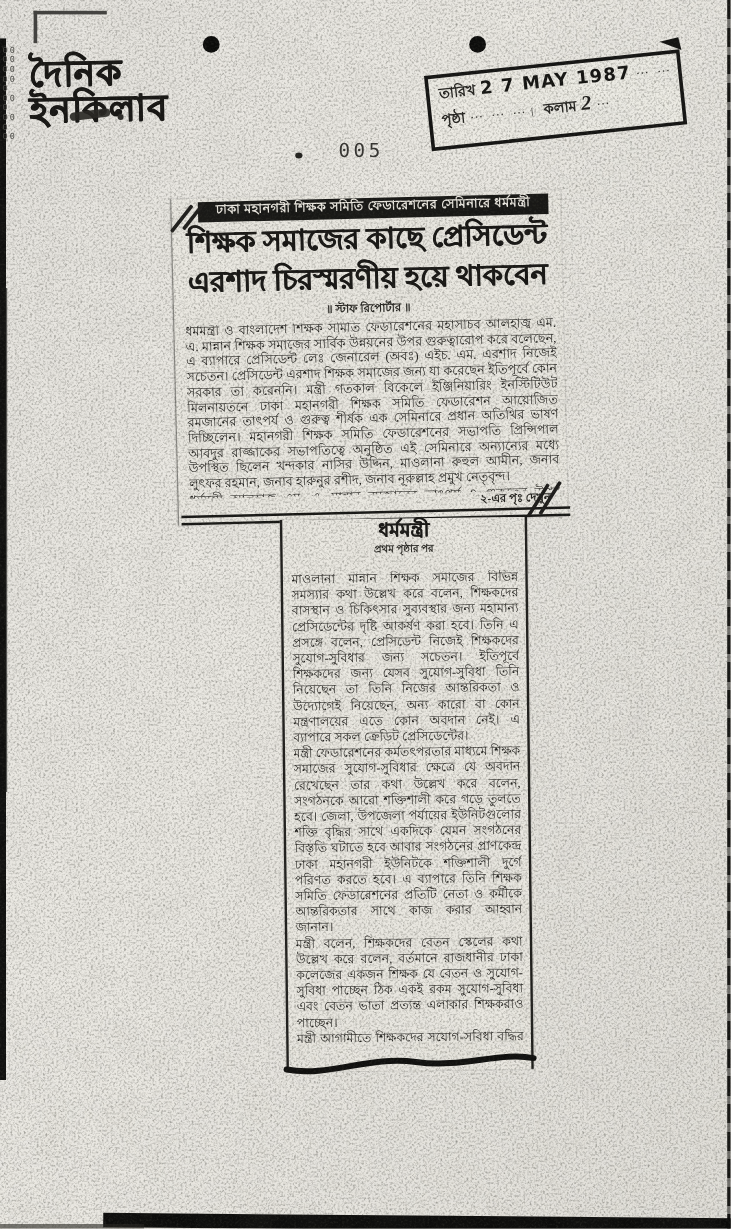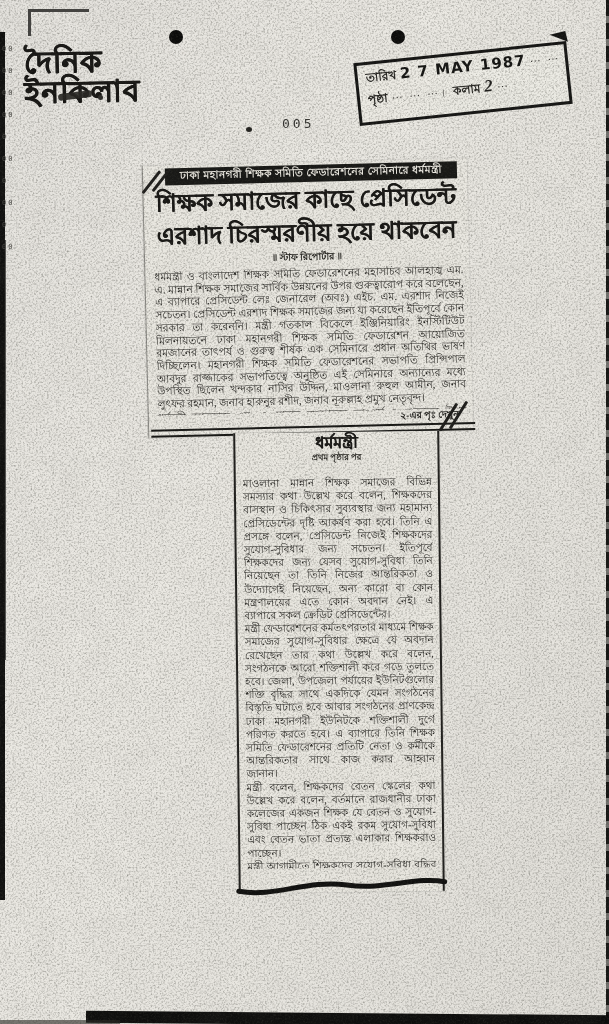--- a/index.html
+++ b/index.html
@@ -16,21 +16,21 @@
   .edge-left{position:absolute;left:0;top:32px;width:5px;height:868px;background:#0d0d0c;}
   .edge-left2{position:absolute;left:4px;top:240px;width:2px;height:420px;background:#161614;opacity:.7;}
   .edge-right{position:absolute;right:0;top:0;width:3px;height:1024px;
     background:repeating-linear-gradient(#121210 0 16px,rgba(18,18,16,.55) 16px 23px);}
   .edge-bottom{position:absolute;left:86px;top:1013px;width:530px;height:12px;background:#0b0b0a;transform:rotate(.5deg);}
   .edge-bottom2{position:absolute;left:0;top:1020px;width:120px;height:4px;background:#26241f;opacity:.6;}
   .corner-mark{position:absolute;left:28px;top:9px;width:58px;height:24px;
     border-left:3px solid #191917;border-top:3px solid #191917;opacity:.8;}
 
   .edge-zeros{position:absolute;left:2px;top:38px;font-family:"DejaVu Sans Mono",monospace;
-    font-size:7px;line-height:22px;letter-spacing:2px;color:#4b4a46;white-space:pre-line;}
+    font-size:7px;line-height:8px;letter-spacing:2px;color:#4b4a46;white-space:pre-line;}
 
   .punch-dot{position:absolute;width:14px;height:14px;border-radius:50%;background:#090908;}
   .dot-l{left:169px;top:30px;}
   .dot-r{left:391px;top:30px;}
 
   
   .masthead{position:absolute;left:24px;top:46px;width:200px;
     font-weight:bold;font-size:30px;line-height:1;transform:rotate(-1.2deg);
     color:#141311;text-shadow:.6px 0 #141311,0 .5px #141311;letter-spacing:1px;}
   .masthead-smudge{position:absolute;left:58px;top:92px;width:34px;height:7px;
@@ -44,21 +44,21 @@
   .stamp-fold{position:absolute;right:-4px;top:-12px;width:0;height:0;
     border-top:11px solid #111110;border-left:16px solid transparent;transform:rotate(-8deg);}
   .stamp-row{white-space:nowrap;}
   .stamp-label{font-size:12px;font-weight:bold;color:#22211e;}
   .stamp-date{font-family:"DejaVu Sans",sans-serif;font-weight:bold;font-size:15px;
     letter-spacing:1px;color:#121210;}
   .stamp-dots{font-size:11px;letter-spacing:2px;color:#33322f;}
   .stamp-hand{font-size:17px;font-style:italic;font-weight:bold;color:#1c1b19;}
 
   .copy-number{position:absolute;left:282px;top:116px;font-family:"DejaVu Sans Mono",monospace;
-    font-size:13px;letter-spacing:3px;color:#343330;}
+    font-size:16px;letter-spacing:3px;color:#343330;}
   .copy-speck{position:absolute;left:246px;top:127px;width:6px;height:5px;background:#21201d;border-radius:50%;}
 
   
   .clip{position:absolute;background:#eceae3;box-shadow:0 0 0 1px rgba(40,38,34,.08);}
   .clip1{left:145px;top:162px;width:324px;height:272px;transform:rotate(-1.4deg);
     border-left:1px solid rgba(25,24,22,.45);}
   .kicker{margin:3px 10px 0 22px;background:#141412;color:#f2efe7;
     font-size:10.5px;font-weight:bold;text-align:center;padding:2px 4px 3px;
     letter-spacing:.5px;line-height:1.1;}
   .headline{margin:3px 2px 0;text-align:center;font-weight:bold;

